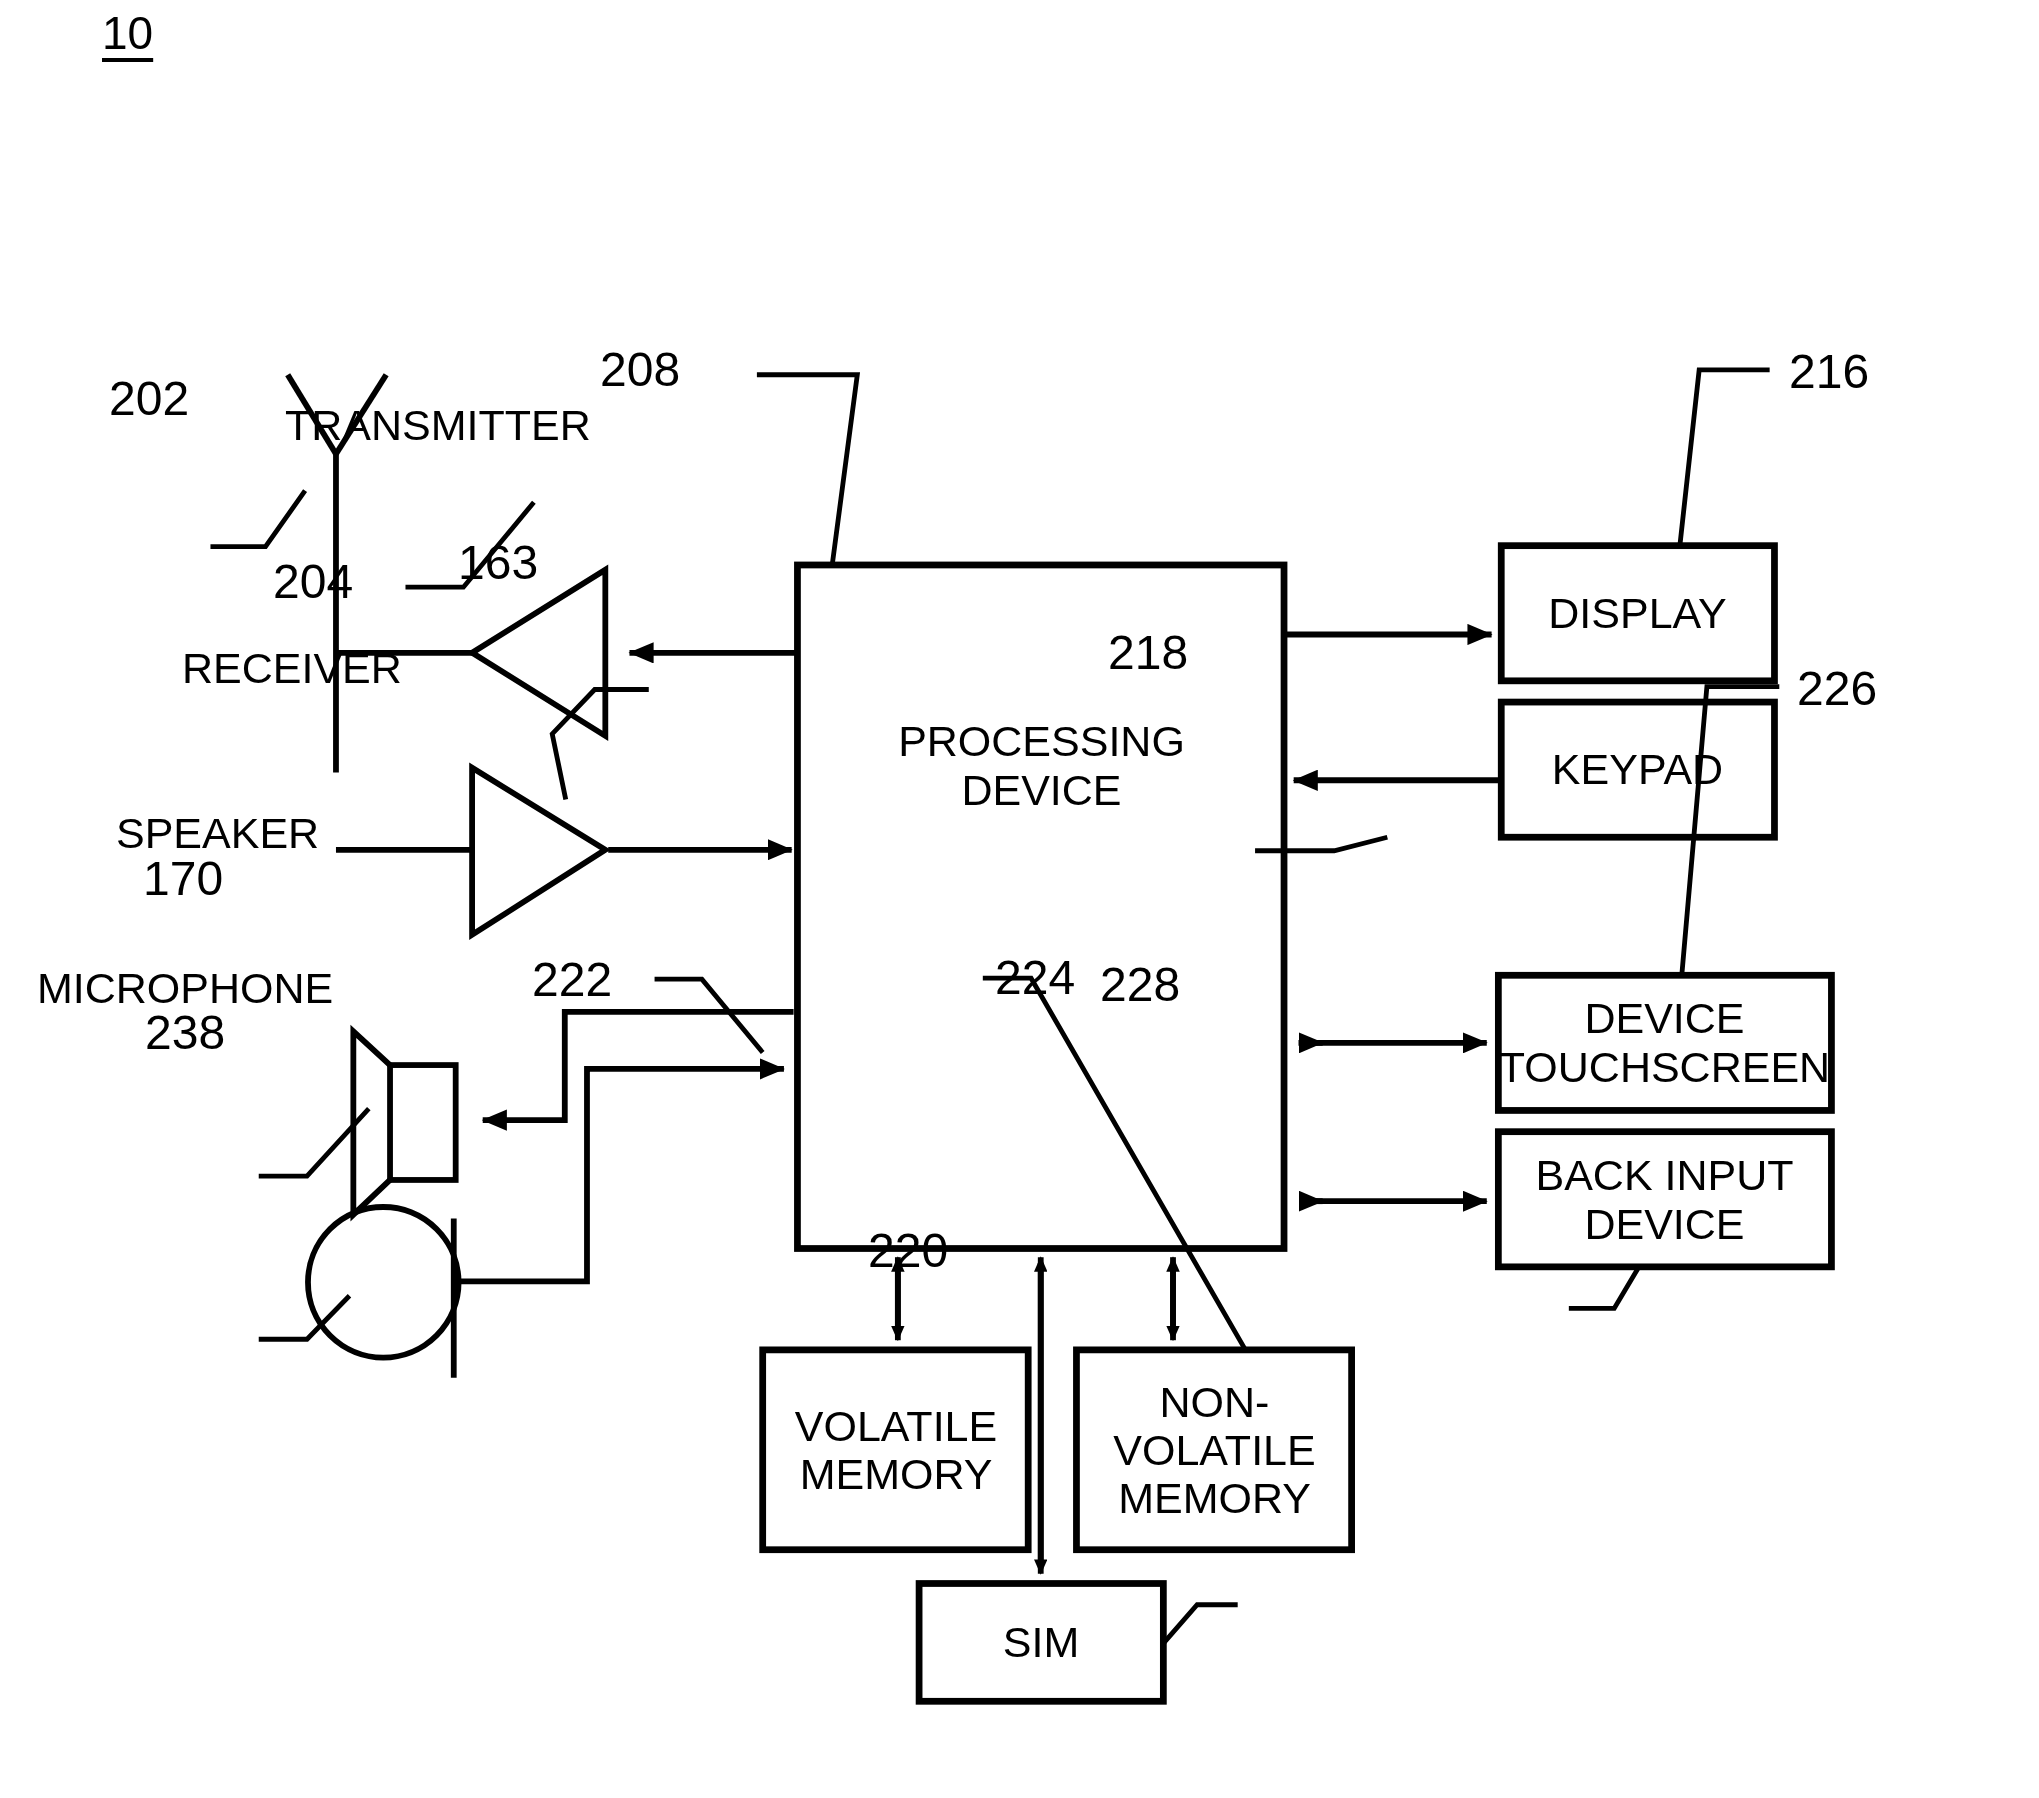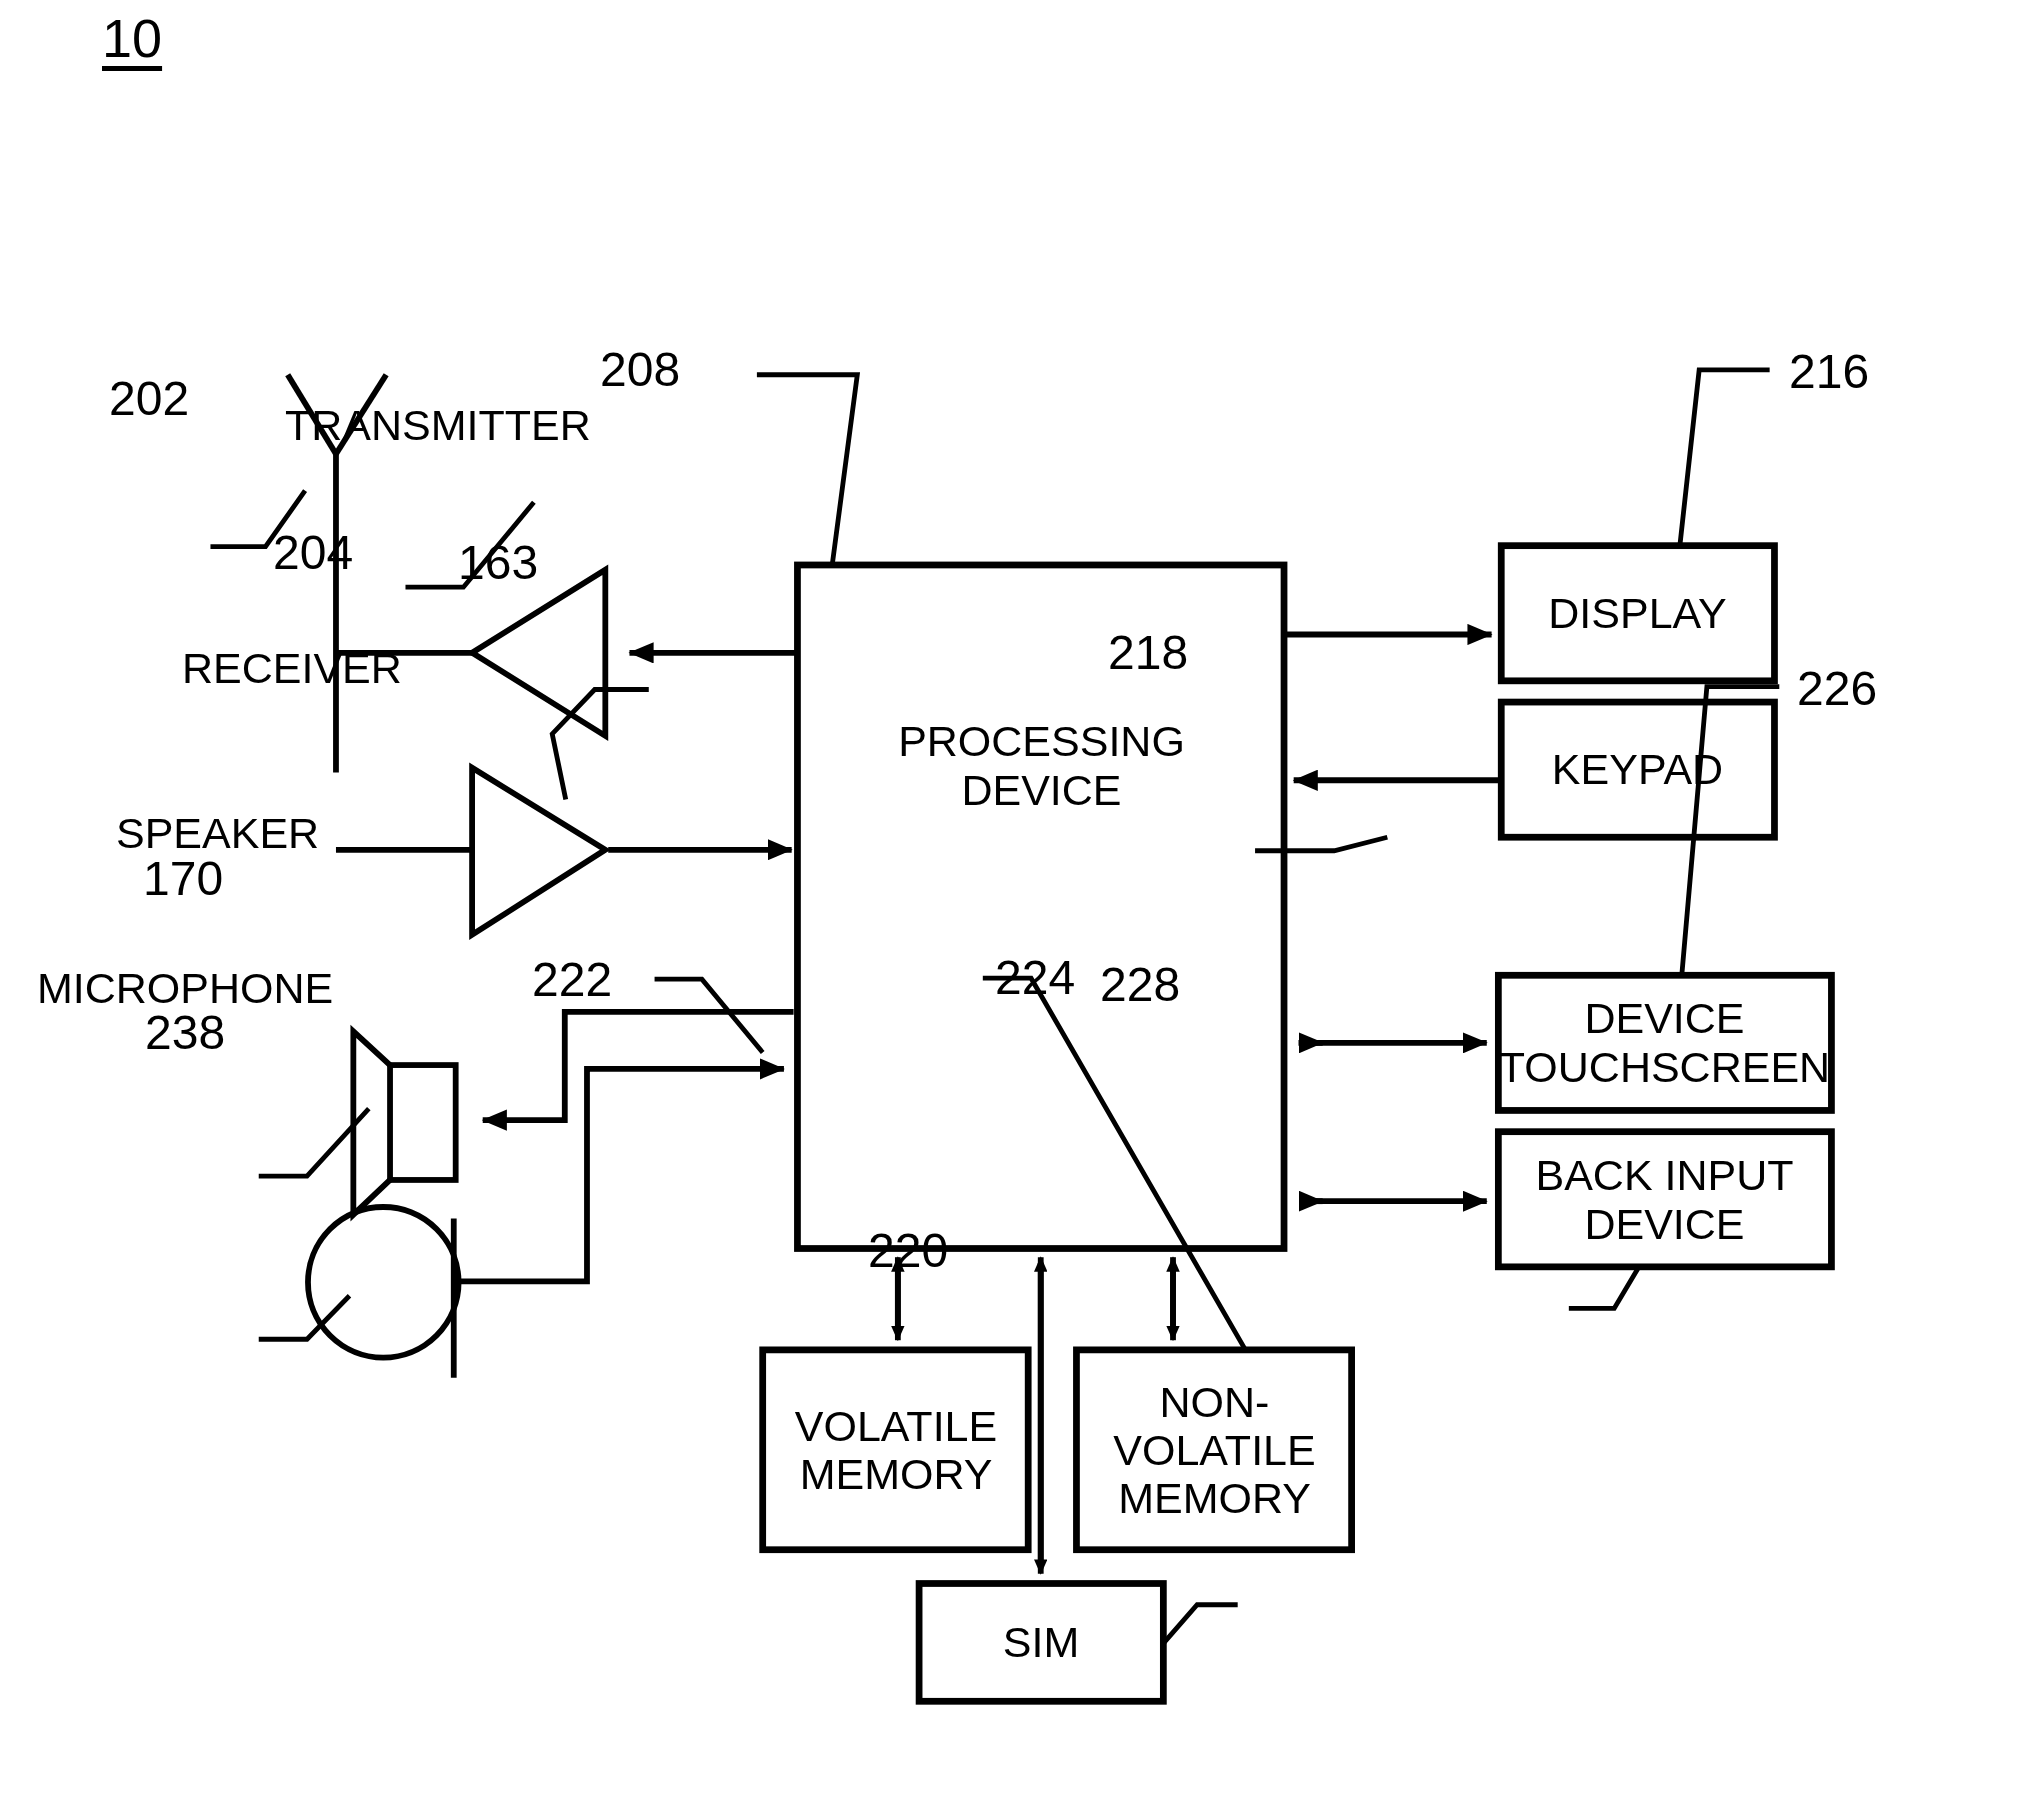--- a/index.html
+++ b/index.html
@@ -2,40 +2,40 @@
 <html><head>
 <meta charset="utf-8">
 <title>Patent Figure</title>
 <style>
   html,body{margin:0;padding:0;background:#ffffff;}
   body{width:2039px;height:1799px;position:relative;overflow:hidden;
        font-family:"Liberation Sans", sans-serif;color:#000;}
   #fig{position:absolute;left:0;top:0;width:2039px;height:1799px;}
   .lbl{position:absolute;font-family:"Liberation Sans", sans-serif;
        color:#000;white-space:pre;line-height:1.12;}
-  .figno{font-size:54px;text-decoration:underline;text-underline-offset:8.7px;}
+  .figno{font-size:46px;text-decoration:underline;text-underline-offset:8.7px;}
   .ref{font-size:48px;}
   .blk{font-size:43px;text-align:center;}
   .side{font-size:43px;}
   svg{position:absolute;left:0;top:0;}
   .ln{stroke:#000;fill:none;}
   .w6{stroke-width:6;}
   .w5{stroke-width:5;}
   .w7{stroke-width:7;}
   .fillk{fill:#000;}
 </style>
 </head>
 <body>
 
 <div id="fig">
 
   <div class="lbl figno" style="left:102px;top:7.7px;">10</div>
 
   <div class="lbl ref" style="left:109px;top:372px;">202</div>
-  <div class="lbl ref" style="left:273px;top:526px;">204</div>
+  <div class="lbl ref" style="left:273px;top:555px;">204</div>
   <div class="lbl ref" style="left:458px;top:536px;">163</div>
   <div class="lbl ref" style="left:600px;top:343px;">208</div>
   <div class="lbl ref" style="left:1789px;top:345px;">216</div>
   <div class="lbl ref" style="left:1108px;top:626px;">218</div>
   <div class="lbl ref" style="left:1797px;top:662px;">226</div>
   <div class="lbl ref" style="left:1100px;top:958px;">228</div>
   <div class="lbl ref" style="left:143px;top:852px;">170</div>
   <div class="lbl ref" style="left:145px;top:1006px;">238</div>
   <div class="lbl ref" style="left:532px;top:953px;">222</div>
   <div class="lbl ref" style="left:995px;top:951px;">224</div>

